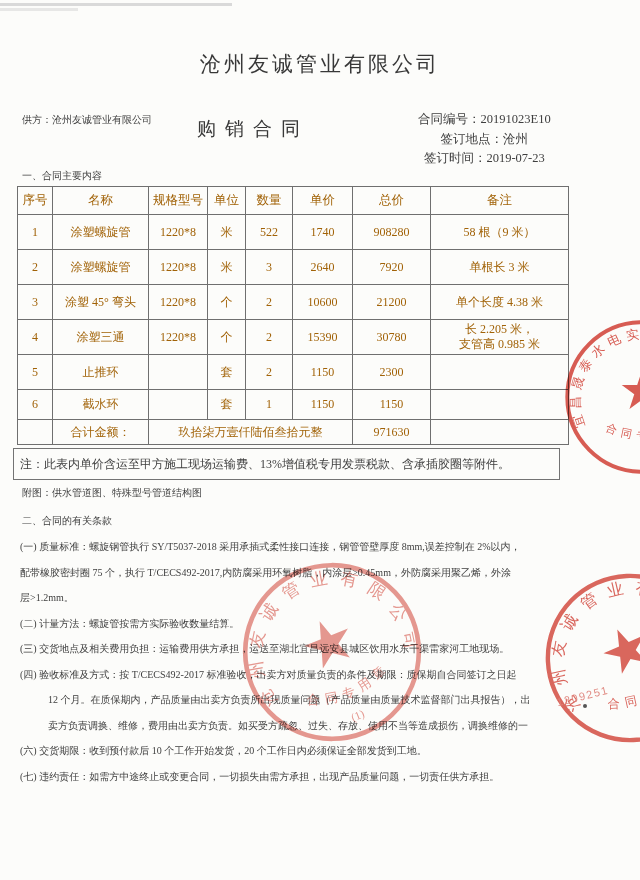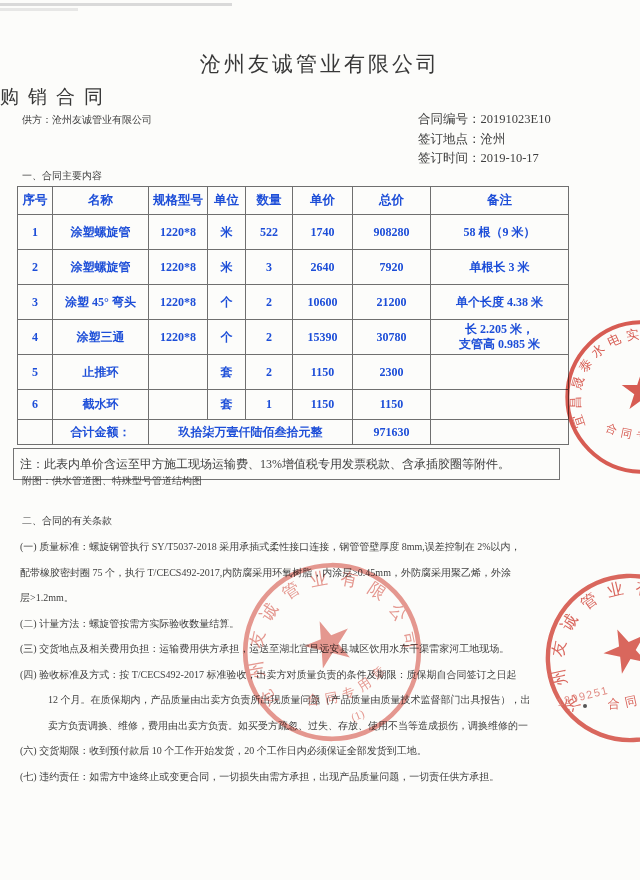--- a/index.html
+++ b/index.html
@@ -6,26 +6,26 @@
   html,body{margin:0;padding:0;background:#e9e9e7;}
   #page{
     position:relative; width:640px; height:880px; margin:0 auto;
     background:#fcfcfa; overflow:hidden;
     font-family:"Liberation Serif", serif;
     color:#3e3e3e;
   }
   .abs{position:absolute;}
   .scanline{background:#d9d9d9; height:3px;}
   .title{width:640px; text-align:center; font-size:21px; letter-spacing:3px; color:#383838;}
-  .subtitle{width:506px; font-size:19px; letter-spacing:9px; color:#383838;}
+  .subtitle{width:506px; text-align:center; font-size:19px; letter-spacing:9px; color:#383838;margin-top:32px;}
   .line{font-size:10px; white-space:nowrap;font-family:Liberation Serif, serif;}
-  .meta div{font-size:12.5px; line-height:19.5px; white-space:nowrap;}
+  .meta div{font-size:12.5px; line-height:19.5px; white-space:nowrap;text-align:center;}
   table.main{
     border-collapse:collapse; table-layout:fixed; width:551px;
-    font-size:12px; color:#1d4ed8;font-weight:bold;
+    font-size:12px; color:#a16207;
   }
   table.main td{border:1px solid #6f6f6f; text-align:center; vertical-align:middle; padding:0 2px; overflow:hidden;}
   tr.hd td{height:27px; font-size:12.5px;}
   tr.r td{height:34px;}
   tr.r6 td{height:29px;}
   tr.rt td{height:24px;}
   .prewrap{white-space:pre-line; line-height:15px;margin-left:8px;}
   .notebox{
     left:13px; top:448px; width:539px; height:30px;
     border:1px solid #737373; font-size:12px;
@@ -54,21 +54,21 @@
   <div class="abs scanline" style="left:0;top:8px;width:78px;opacity:.6;"></div>
 
   <div class="abs title" style="top:50px;">沧州友诚管业有限公司</div>
   <div class="abs subtitle" style="top:84px;">购销合同</div>
 
   <div class="abs line" style="left:22px;top:113px;"><span>供方：</span><span>沧州友诚管业有限公司</span></div>
 
   <div class="abs meta" style="left:418px;top:110px;">
     <div><span>合同编号：</span><span>20191023E10</span></div>
     <div><span>签订地点：</span><span>沧州</span></div>
-    <div><span>签订时间：</span><span>2019-10-17</span></div>
+    <div><span>签订时间：</span><span>2019-07-23</span></div>
   </div>
 
   <div class="abs line" style="left:22px;top:169px;">一、合同主要内容</div>
 
   <table class="main abs" style="left:17px;top:186px;">
     <colgroup>
       <col style="width:35px">
         <col style="width:96px">
         <col style="width:59px">
         <col style="width:38px">
@@ -156,21 +156,21 @@
         <td>971630</td>
         <td></td>
       </tr>
     </tbody>
   </table>
 
   <div class="abs notebox">
     <span>注：此表内单价含运至甲方施工现场运输费、13%增值税专用发票税款、含承插胶圈等附件。</span>
   </div>
 
-  <div class="abs line" style="left:22px;top:474px;">附图：供水管道图、特殊型号管道结构图</div>
+  <div class="abs line" style="left:22px;top:486px;">附图：供水管道图、特殊型号管道结构图</div>
 
   <div class="abs line" style="left:22px;top:514px;">二、合同的有关条款</div>
 
   <div class="abs clauses">
     <div class="clause-line">(一) 质量标准：螺旋钢管执行 SY/T5037-2018 采用承插式柔性接口连接，钢管管壁厚度 8mm,误差控制在 2%以内，</div>
     <div class="clause-line">配带橡胶密封圈 75 个，执行 T/CECS492-2017,内防腐采用环氧树脂，内涂层&gt;0.45mm，外防腐采用聚乙烯，外涂</div>
     <div class="clause-line">层&gt;1.2mm。</div>
     <div class="clause-line">(二) 计量方法：螺旋管按需方实际验收数量结算。</div>
     <div class="clause-line">(三) 交货地点及相关费用负担：运输费用供方承担，运送至湖北宜昌远安县城区饮用水东干渠雷家河工地现场。</div>
     <div class="clause-line">(四) 验收标准及方式：按 T/CECS492-2017 标准验收，出卖方对质量负责的条件及期限：质保期自合同签订之日起</div>

